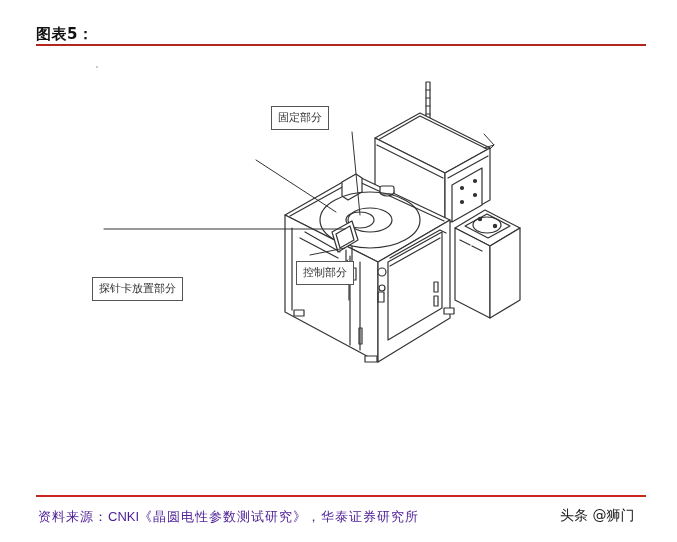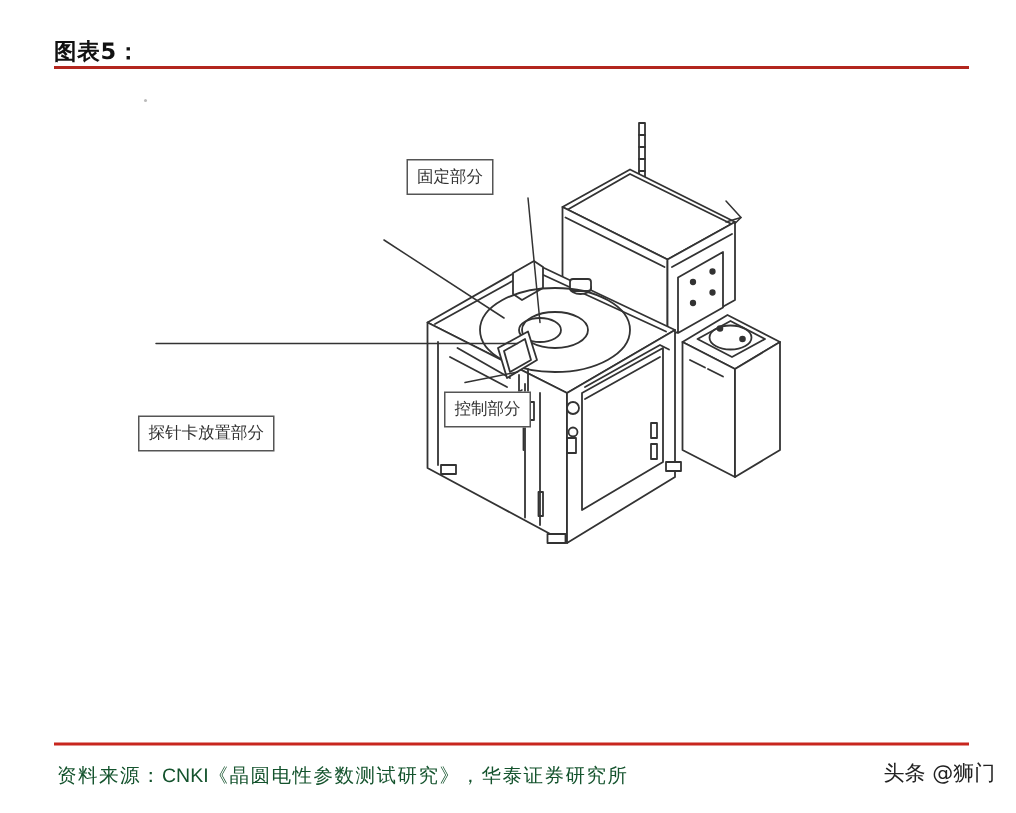--- a/index.html
+++ b/index.html
@@ -38,26 +38,26 @@
     line-height: 16px;
   }
 
   .footer-rule {
     position: absolute; left: 36px; top: 495px; width: 610px; height: 2px;
     background: #c8261e;
   }
   .footer-source {
     position: absolute; left: 38px; top: 508px;
     font-family: "DejaVu Serif", serif;
-    font-size: 13px; color: #14532d;
+    font-size: 13px; color: #4c1d95;
     letter-spacing: 1px;
   }
   .footer-source .latin { font-family: "Liberation Sans", sans-serif; letter-spacing: 0; }
   .watermark {
-    position: absolute; left: 589px; top: 507px;
+    position: absolute; left: 560px; top: 507px;
     font-family: "DejaVu Sans", sans-serif;
     font-size: 14px; color: #222;
   }
 </style>
 </head>
 <body>
 
 <div class="title-bar">
   <span class="title-prefix">图表5：</span>
 </div>

